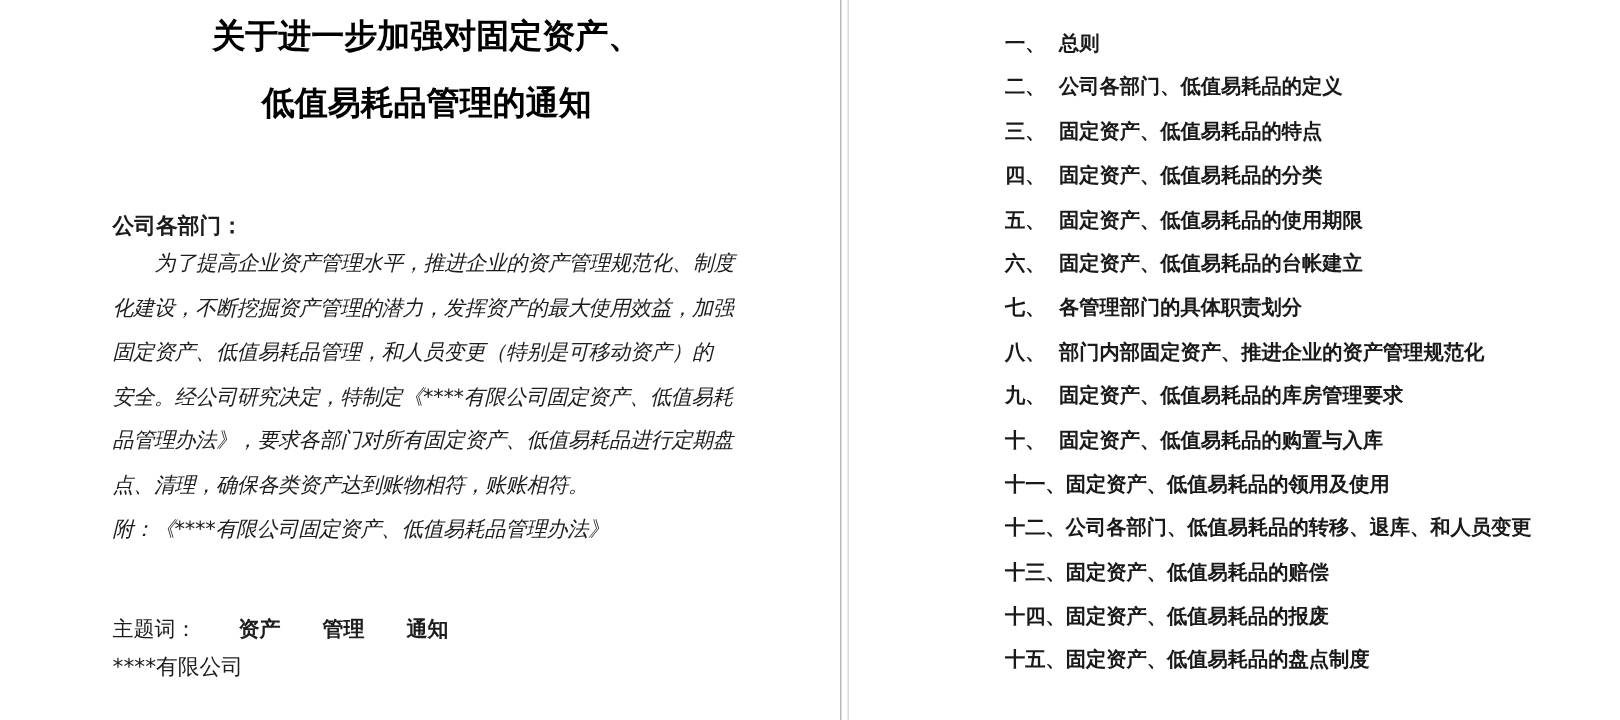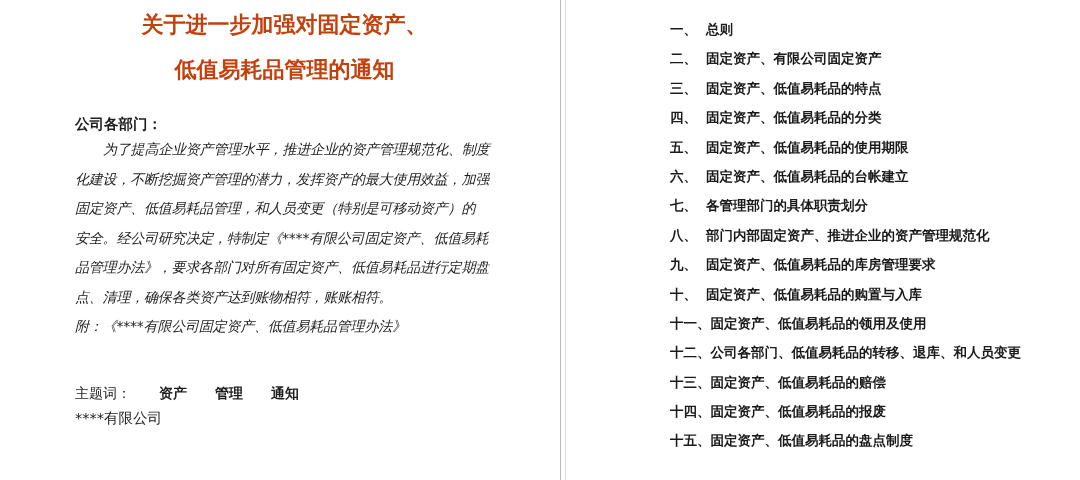--- a/index.html
+++ b/index.html
@@ -16,25 +16,25 @@
   }
   
   .page-left {
     position: absolute; left: 0; top: 0;
     width: 561px; height: 480px;
     box-sizing: border-box;
     border-right: 1px solid #b9b9b9;
     padding: 12px 66px 0 75px;
     background: #ffffff;
   }
-  .title { text-align: center; font-weight: bold; font-size: 22px; color: #c2410c; }
+  .title { text-align: center; font-weight: bold; font-size: 22px; color: #000000; }
   .title-line1 { line-height: 26px; }
   .title-line2 { line-height: 26px; margin-top: 19px; }
   .salutation {
-    margin-top: 30px;
+    margin-top: 57px;
     font-weight: bold;
     font-size: 14.5px;
     line-height: 22px;
   }
   .body-block { margin-top: 0; font-style: italic; }
   .bline {
     font-size: 14px;
     line-height: 29.5px;
     letter-spacing: -0.2px;
     white-space: nowrap;
@@ -103,21 +103,21 @@
     <div class="signature">****有限公司</div>
   </div>
 
   <div class="page-right">
     <div class="toc-row">
       <span class="toc-num">一、</span>
         <span class="toc-label">总则</span>
     </div>
     <div class="toc-row">
       <span class="toc-num">二、</span>
-        <span class="toc-label">固定资产、有限公司固定资产</span>
+        <span class="toc-label">公司各部门、低值易耗品的定义</span>
     </div>
     <div class="toc-row">
       <span class="toc-num">三、</span>
         <span class="toc-label">固定资产、低值易耗品的特点</span>
     </div>
     <div class="toc-row">
       <span class="toc-num">四、</span>
         <span class="toc-label">固定资产、低值易耗品的分类</span>
     </div>
     <div class="toc-row">

